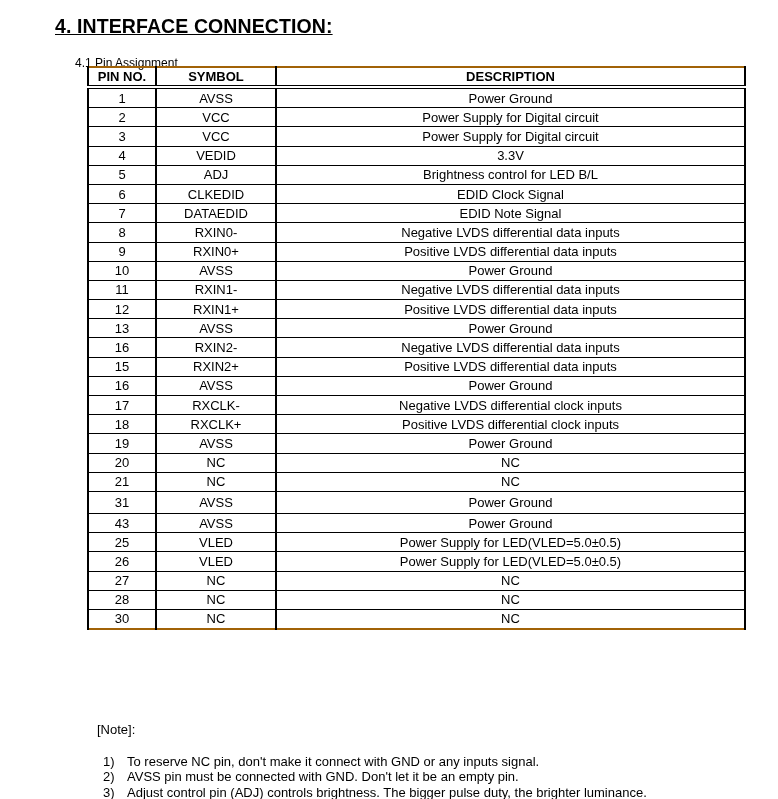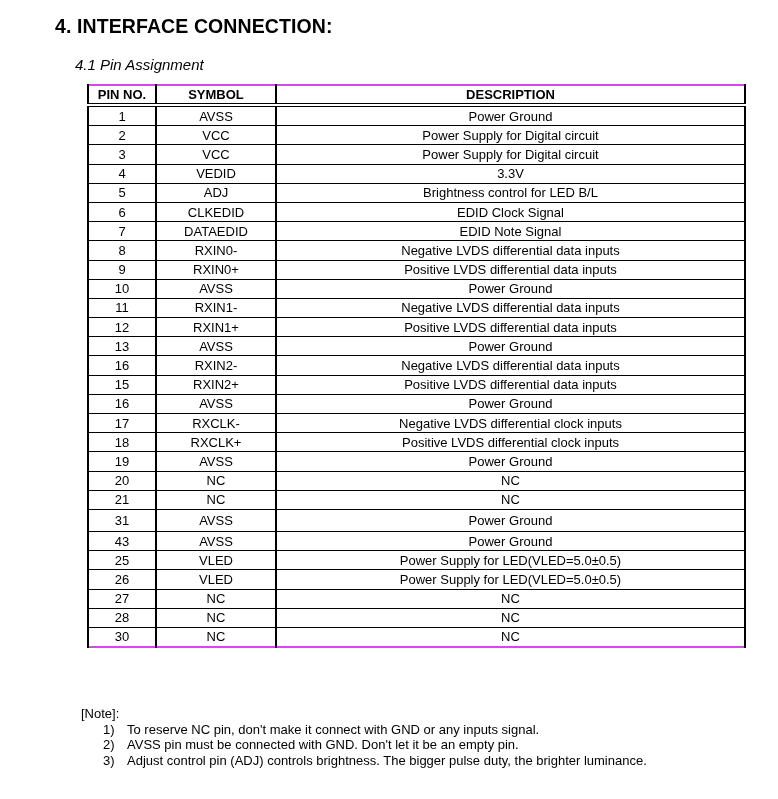--- a/index.html
+++ b/index.html
@@ -4,30 +4,31 @@
 <style>
   html, body { margin: 0; padding: 0; background: #ffffff; }
   body {
     width: 778px; height: 799px; position: relative; overflow: hidden;
     font-family: "Liberation Sans", sans-serif; color: #000;
   }
   .h1 {
     position: absolute; left: 55px; top: 15px;
     font-size: 19.5px; font-weight: bold; letter-spacing: 0.1px;
     white-space: nowrap;
+    text-decoration: underline;
   }
   .h2 {
     position: absolute; left: 75px; top: 56px;
-    font-size: 15px; white-space: nowrap; font-style: italic;
+    font-size: 12px; white-space: nowrap;
   }
   table.pins {
-    position: absolute; left: 87px; top: 84px;
+    position: absolute; left: 87px; top: 66px;
     width: 659px;
     border-collapse: collapse;
-    border: 2px solid #d946ef;
+    border: 2px solid #a16207;
     font-size: 13px;
     table-layout: fixed;
   }
   table.pins col.c1 { width: 68px; }
   table.pins col.c2 { width: 120px; }
   table.pins col.c3 { width: auto; }
   table.pins th, table.pins td {
     border-left: 2px solid #000;
     border-right: 2px solid #000;
     border-top: 1.5px solid #000;
@@ -40,21 +41,21 @@
   table.pins th {
     font-weight: bold; font-size: 13px;
     height: 17px;
     border-bottom: 4px double #000;
   }
   table.pins tr.tall td { height: 21px; }
   .notes {
     position: absolute; left: 81px; top: 706px;
     font-size: 13px; line-height: 15.5px;
   }
-  .notes .title { margin: 0; }
+  .notes .title { margin: 16px; }
   .notes ol { list-style: none; margin: 0; padding: 0; }
   .notes li { display: flex; padding-left: 22px; }
   .notes li .num { width: 24px; flex: 0 0 24px; }
 </style>
 </head>
 <body>
 
 <div class="h1">4. INTERFACE CONNECTION:</div>
 <div class="h2">4.1 Pin Assignment</div>
 

